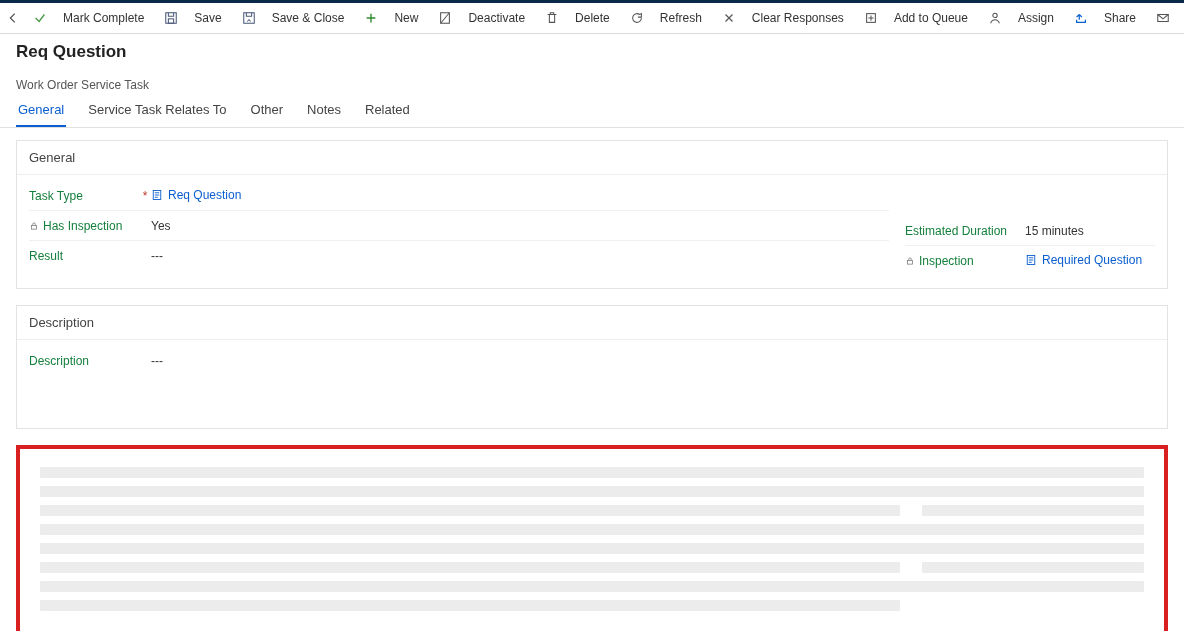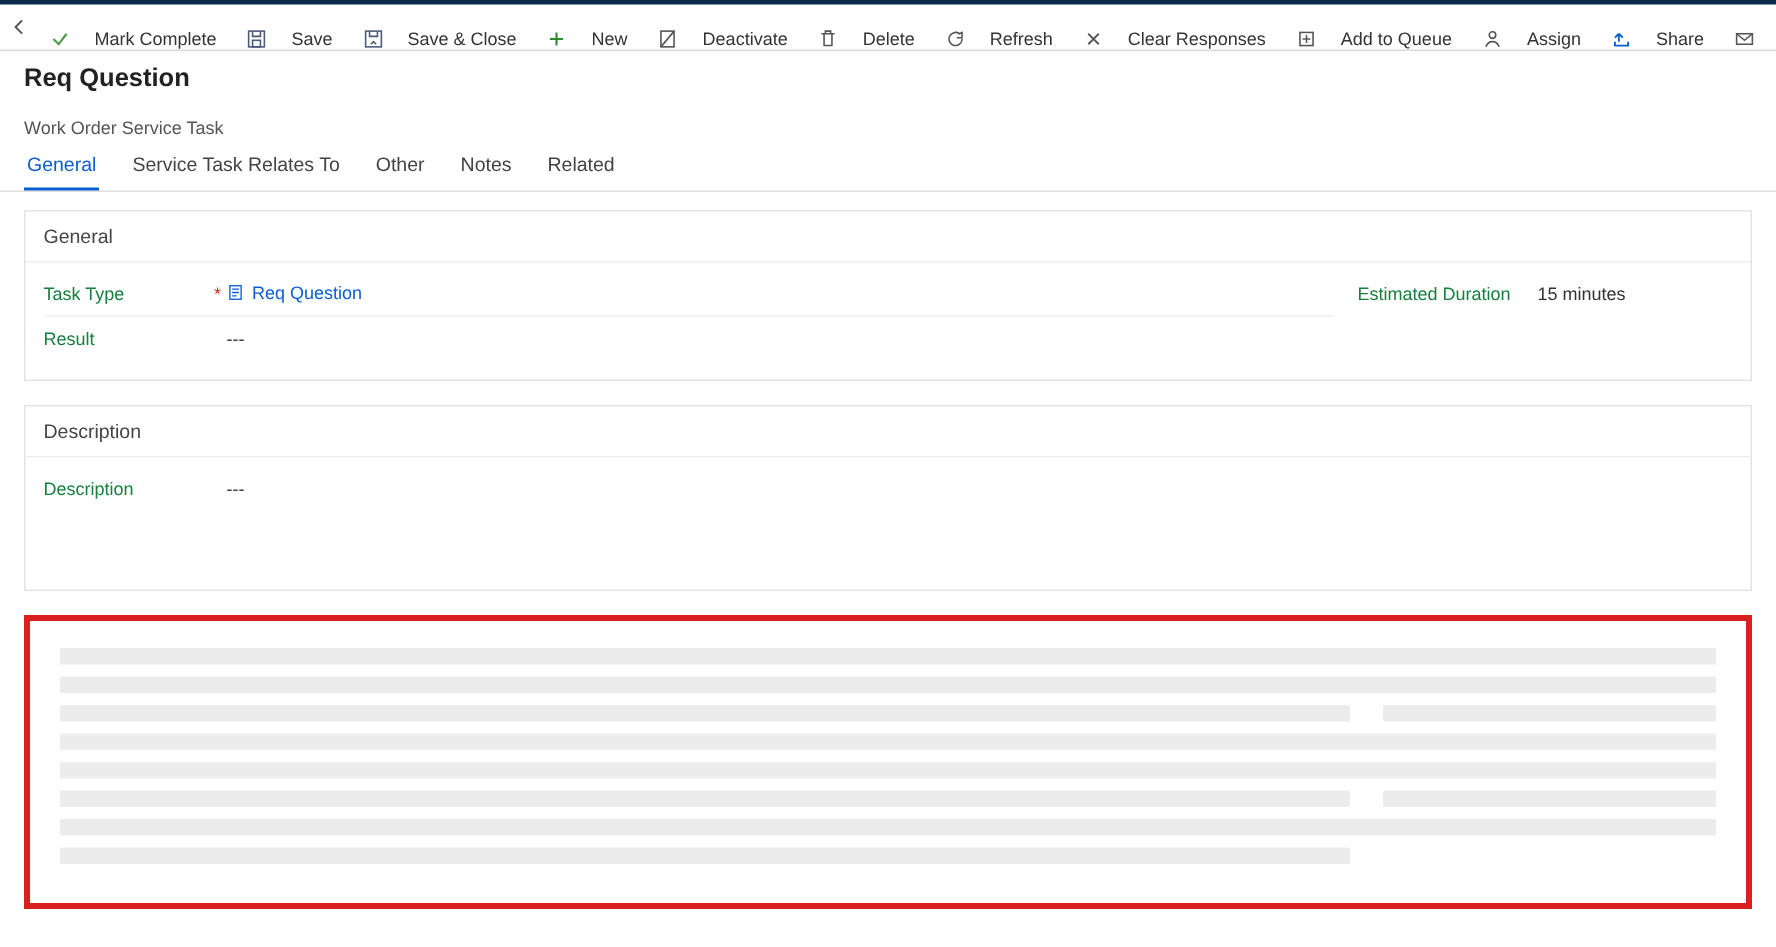--- a/index.html
+++ b/index.html
@@ -1,37 +1,37 @@
 <!DOCTYPE html>
 <html><head>
 <meta charset="utf-8">
 <style>
   * { box-sizing: border-box; margin: 0; padding: 0; }
   body { font-family: "Segoe UI", Arial, sans-serif; font-size: 12px; color: #333; background: #fff; width: 1184px; }
   .topbar { border-top: 3px solid #0b2a4a; border-bottom: 1px solid #d9d9d9; height: 34px; display:flex; align-items:center; padding: 0 6px; gap: 4px; }
-  .cmd { display:flex; align-items:flex-end; gap:16px; padding: 0 8px; height: 100%; font-size: 12px; color:#333; cursor:pointer; white-space:nowrap; }
+  .cmd { display:flex; align-items:center; gap:16px; padding: 0 8px; height: 100%; font-size: 12px; color:#333; cursor:pointer; white-space:nowrap; }
   .cmd svg { width:14px; height:14px; }
   .icon-btn { display:flex; align-items:center; justify-content:center; width:26px; height:100%; color:#505050; cursor:pointer; }
   .icon-btn svg { width:14px; height:14px; }
 
   .header { padding: 8px 16px 0 16px; }
   .header h1 { font-size: 17px; font-weight:600; color:#222; }
   .header .sub { font-size: 12px; color:#555; margin-top:16px; }
 
   .tabs { display:flex; gap: 20px; padding: 10px 16px 0 16px; border-bottom: 1px solid #e1e1e1; }
   .tab { padding: 0 2px 8px 2px; font-size:13px; color:#444; cursor:pointer; border-bottom: 2px solid transparent; }
   .tab.active { color:#0a5ecf; border-bottom-color:#0a5ecf; font-weight:500; }
 
   .content { padding: 12px 16px; }
   .panel { border:1px solid #e3e3e3; background:#fff; margin-bottom:16px; }
   .panel-title { padding: 9px 12px; border-bottom:1px solid #eee; font-size:13px; color:#444; }
   .panel-body { padding: 6px 12px 12px 12px; }
   .two-col { display:flex; }
   .col-left { flex: 0 0 860px; }
-  .col-right { flex: 1; padding-left: 16px; }
+  .col-right { flex: 1; padding-left: 16px; margin-top: 35px; }
 
   .field-row { display:flex; align-items:center; min-height:30px; border-bottom:1px solid #f0f0f0; font-size:12px; }
   .field-row:last-child { border-bottom:none; }
   .field-label { width: 110px; color:#15803d; display:flex; align-items:center; gap:4px; }
   .field-req { color:#c0392b; width:12px; text-align:center; }
   .field-value { flex:1; color:#333; }
   .link-val { color:#0a5ecf; font-weight:500; display:inline-flex; align-items:center; gap:5px; }
   .link-val svg { width:12px; height:12px; }
   .lock-icon { width:10px; height:10px; color:#777; }
 
@@ -160,36 +160,65 @@
               <svg viewBox="0 0 16 16" fill="none" stroke="#0a5ecf" stroke-width="1.2">
                   <rect x="3" y="2" width="10" height="12"></rect>
                   <path d="M5 5h6M5 8h6M5 11h4"></path>
                 </svg>
               <span>Req Question</span>
             </span>
           </div>
         </div>
 
 
+        <div class="field-row">
+          <div class="field-label">
+            <svg class="lock-icon" viewBox="0 0 16 16" fill="none" stroke="#777" stroke-width="1.2">
+                <rect x="4" y="7" width="8" height="6"></rect>
+                <path d="M6 7V5a2 2 0 0 1 4 0v2"></path>
+              </svg>
+            <span>Has Inspection</span>
+          </div>
+          <div class="field-req"></div>
+          <div class="field-value">Yes</div>
+        </div>
 
         <div class="field-row">
           <div class="field-label">Result</div>
           <div class="field-req"></div>
           <div class="field-value">---</div>
         </div>
 
       </div>
       <div class="col-right">
 
         <div class="field-row">
           <div class="field-label" style="width:120px">Estimated Duration</div>
           <div class="field-value">15 minutes</div>
         </div>
 
 
+        <div class="field-row">
+          <div class="field-label" style="width:120px">
+            <svg class="lock-icon" viewBox="0 0 16 16" fill="none" stroke="#777" stroke-width="1.2">
+                <rect x="4" y="7" width="8" height="6"></rect>
+                <path d="M6 7V5a2 2 0 0 1 4 0v2"></path>
+              </svg>
+            <span>Inspection</span>
+          </div>
+          <div class="field-value">
+            <span class="link-val">
+              <svg viewBox="0 0 16 16" fill="none" stroke="#0a5ecf" stroke-width="1.2">
+                  <rect x="3" y="2" width="10" height="12"></rect>
+                  <path d="M5 5h6M5 8h6M5 11h4"></path>
+                </svg>
+              <span>Required Question</span>
+            </span>
+          </div>
+        </div>
 
       </div>
     </div>
   </div>
 
   <div class="panel">
     <div class="panel-title">Description</div>
     <div class="panel-body">
       <div class="field-row" style="border-bottom:none">
         <div class="field-label">Description</div>

